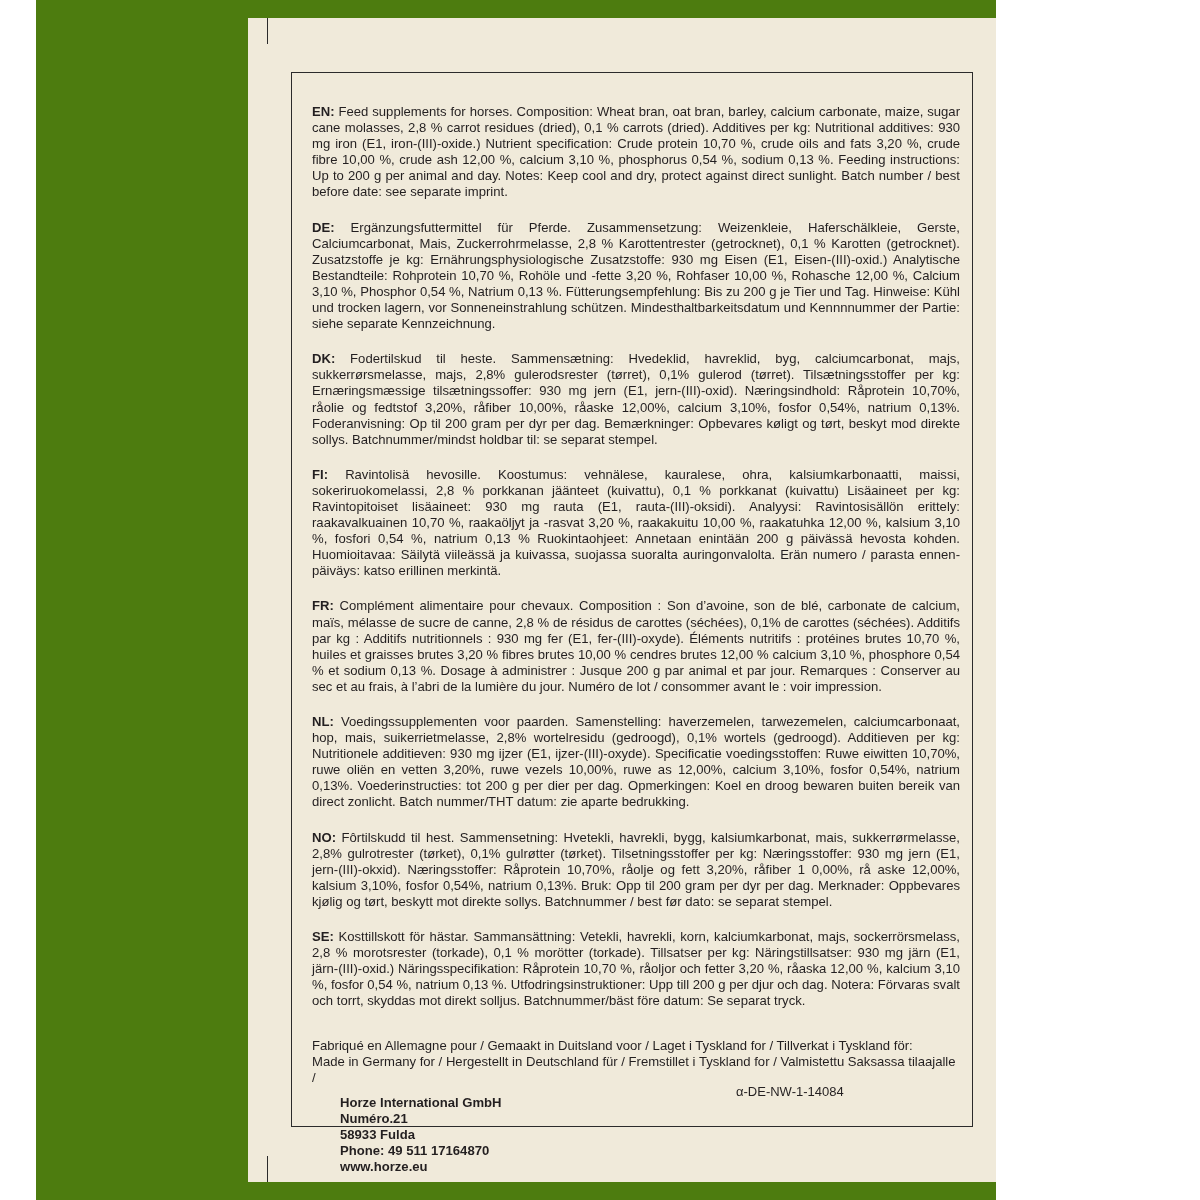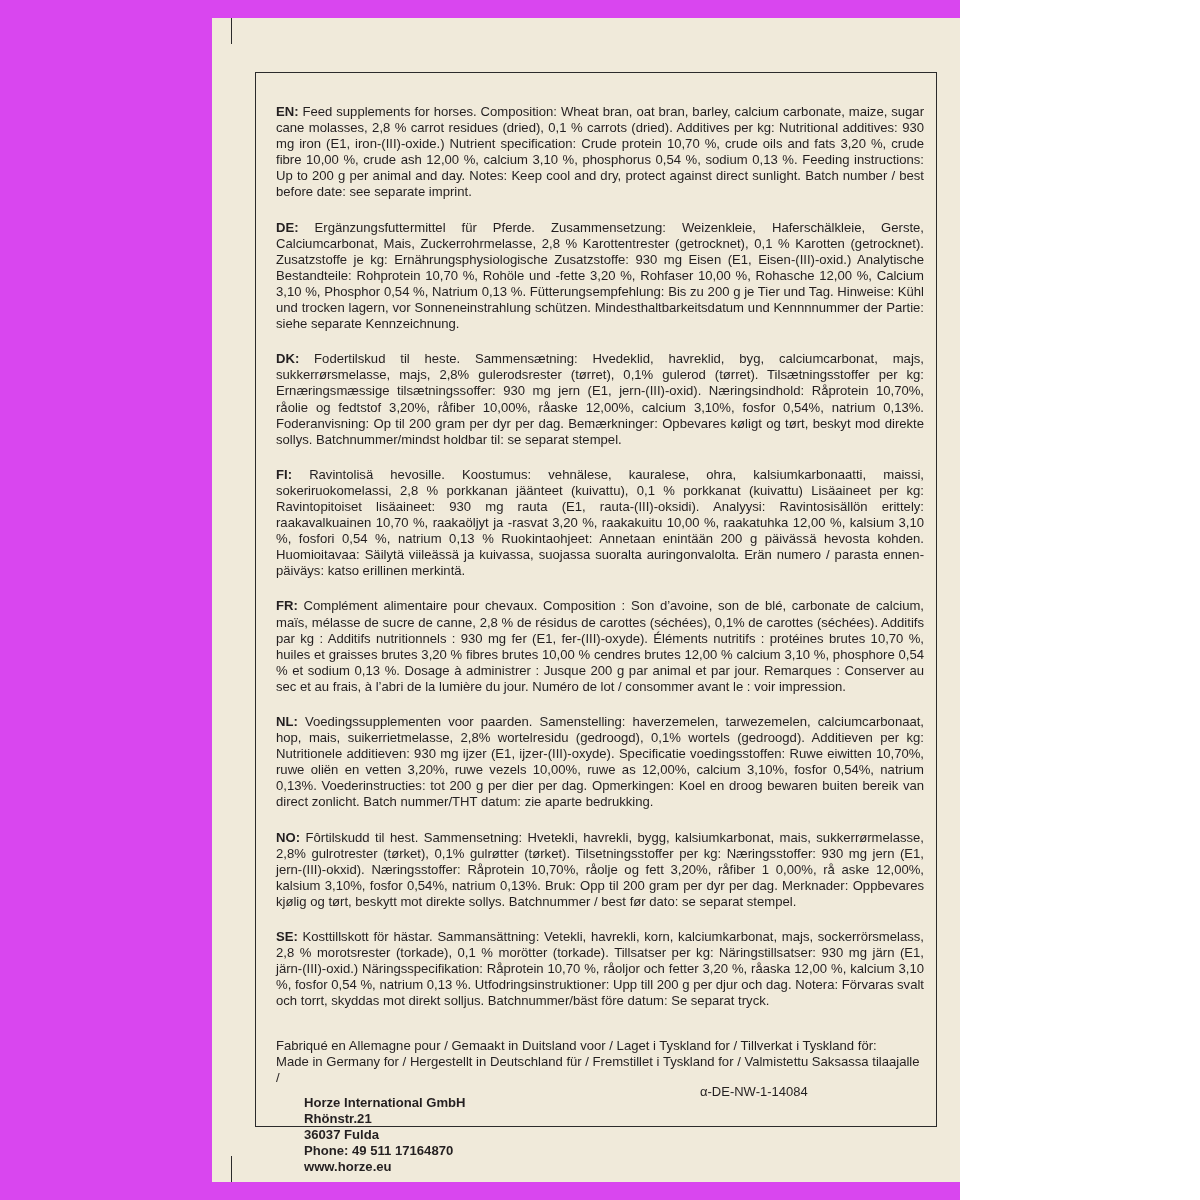--- a/index.html
+++ b/index.html
@@ -10,22 +10,23 @@
   body {
     width: 1200px;
     height: 1200px;
     font-family: "Liberation Sans", sans-serif;
     -webkit-font-smoothing: antialiased;
   }
   .page {
     position: relative;
     width: 960px;
     height: 1200px;
-    background: #d946ef;
+    background: #4d7c0f;
     overflow: hidden;
+    margin-left: 36px;
   }
   
   .label-bg {
     position: absolute;
     left: 212px;
     top: 18px;
     width: 776px;
     height: 1164px;
     background: #f0eada;
   }
@@ -118,22 +119,22 @@
 
     <p class="para"><span class="lang">NO:</span><span> Fôrtilskudd til hest. Sammensetning: Hvetekli, havrekli, bygg, kalsiumkarbonat, mais, sukkerrørmelasse, 2,8% gulrotrester (tørket), 0,1% gulrøtter (tørket). Tilsetningsstoffer per kg: Næringsstoffer: 930 mg jern (E1, jern-(III)-okxid). Næringsstoffer: Råprotein 10,70%, råolje og fett 3,20%, råfiber 1 0,00%, rå aske 12,00%, kalsium 3,10%, fosfor 0,54%, natrium 0,13%. Bruk: Opp til 200 gram per dyr per dag. Merknader: Oppbevares kjølig og tørt, beskytt mot direkte sollys. Batchnummer / best før dato: se separat stempel.</span></p>
 
     <p class="para"><span class="lang">SE:</span><span> Kosttillskott för hästar. Sammansättning: Vetekli, havrekli, korn, kalciumkarbonat, majs, sockerrörsmelass, 2,8 % morotsrester (torkade), 0,1 % morötter (torkade). Tillsatser per kg: Näringstillsatser: 930 mg järn (E1, järn-(III)-oxid.) Näringsspecifikation: Råprotein 10,70 %, råoljor och fetter 3,20 %, råaska 12,00 %, kalcium 3,10 %, fosfor 0,54 %, natrium 0,13 %. Utfodringsinstruktioner: Upp till 200 g per djur och dag. Notera: Förvaras svalt och torrt, skyddas mot direkt solljus. Batchnummer/bäst före datum: Se separat tryck.</span></p>
 
     <div class="made-block">
       <p class="made-line">Fabriqué en Allemagne pour / Gemaakt in Duitsland voor / Laget i Tyskland for / Tillverkat i Tyskland för:</p>
       <p class="made-line">Made in Germany for / Hergestellt in Deutschland für / Fremstillet i Tyskland for / Valmistettu Saksassa tilaajalle /</p>
       <div class="addr">
         <div>Horze International GmbH</div>
-        <div>Rhönstr.21</div>
-        <div>36037 Fulda</div>
+        <div>Numéro.21</div>
+        <div>58933 Fulda</div>
         <div>Phone: 49 511 17164870</div>
         <div>www.horze.eu</div>
       </div>
     </div>
   </div>
 
   <div class="code">α-DE-NW-1-14084</div>
 </div>
 
 </body></html>

